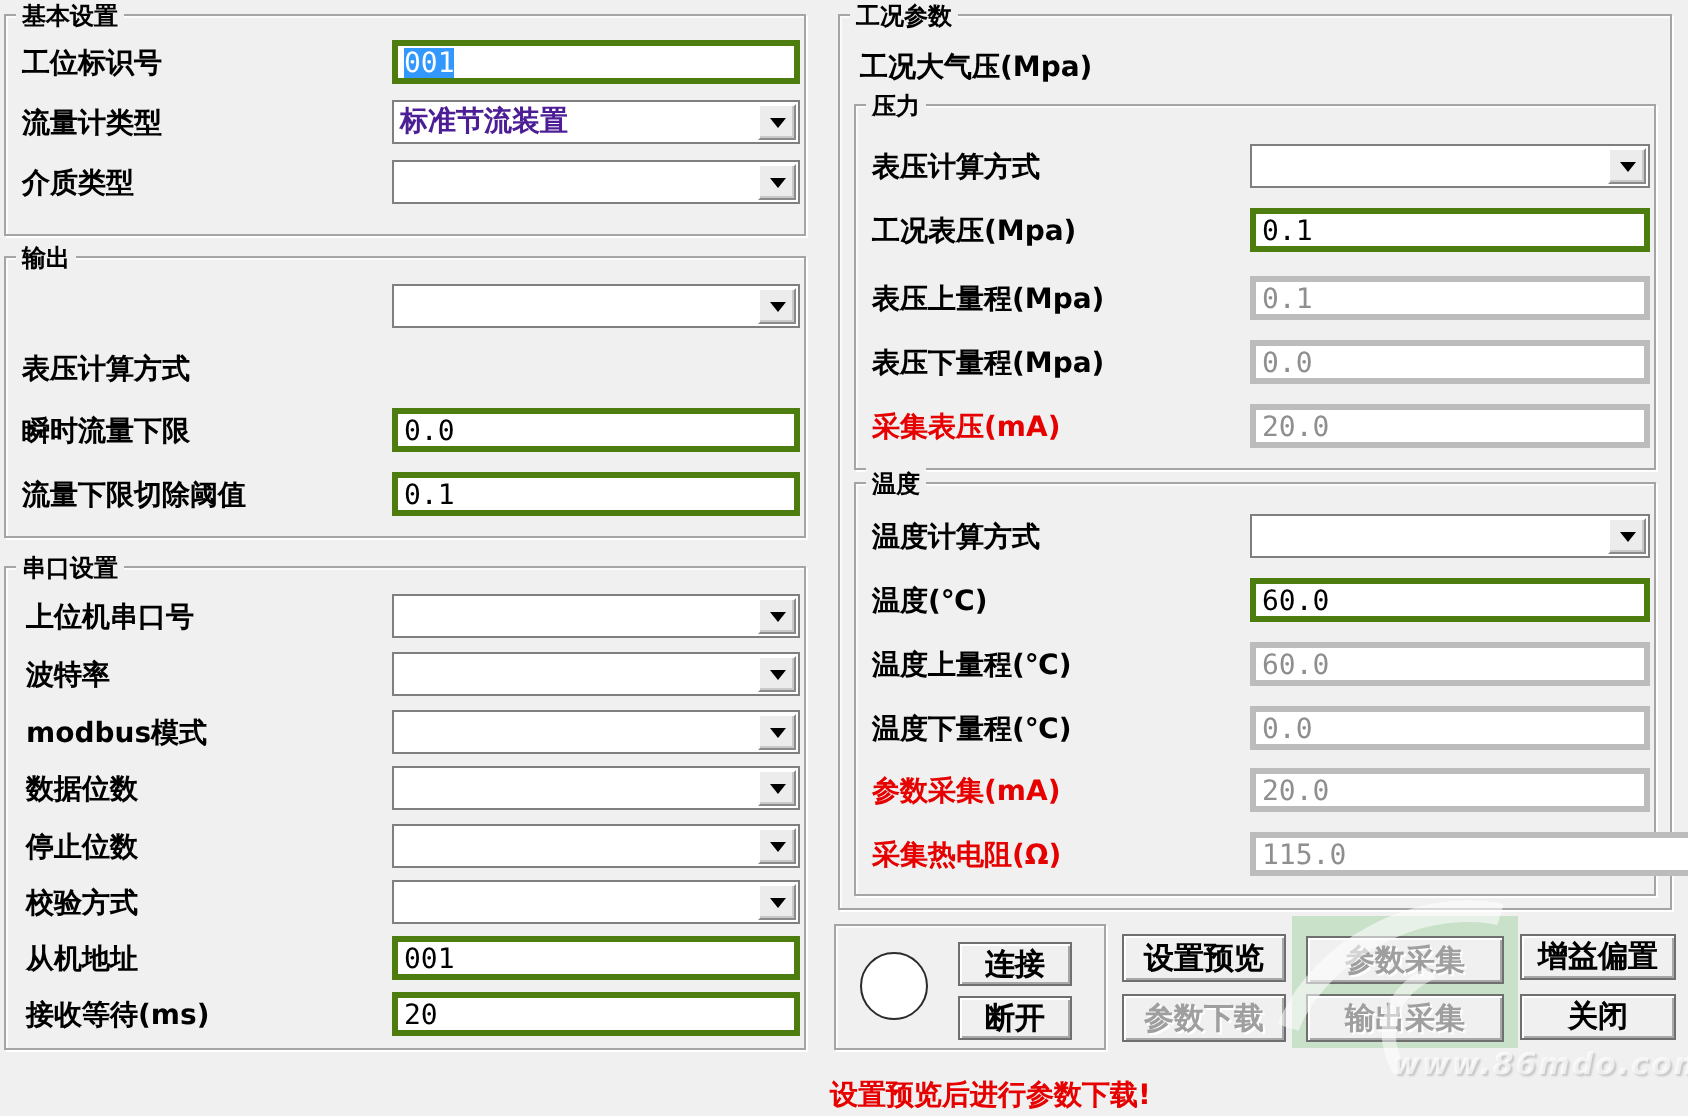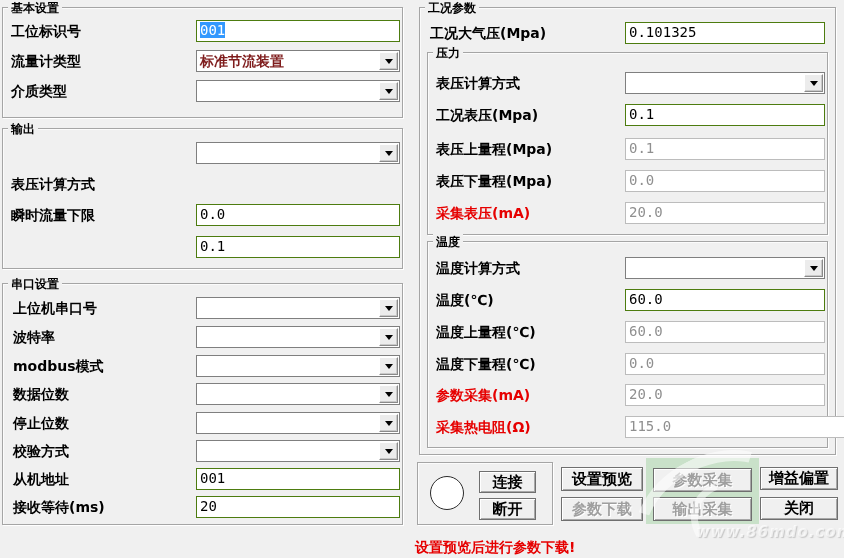--- a/index.html
+++ b/index.html
@@ -4,29 +4,29 @@
 <style>
   html,body{margin:0;padding:0;background:#d8d8d8}
   .screen{position:relative;width:844px;height:558px;background:#f0f0f0;
     font-family:"DejaVu Sans","Liberation Sans",sans-serif;overflow:hidden}
   .group{position:absolute;border:1px solid #a5a5a5;box-sizing:border-box;
     box-shadow:1px 1px 0 #ffffff, inset 1px 1px 0 #fbfbfb}
   .legend{position:absolute;font-size:12px;font-weight:bold;color:#000;
     background:#f0f0f0;padding:0 3px;white-space:nowrap;z-index:3}
   .lbl{position:absolute;font-size:14px;font-weight:bold;color:#000;white-space:nowrap;z-index:2}
   .lbl.red{color:#e60000}
-  .tb{position:absolute;background:#fff;border:1px solid #4d7c0f;height:22px;width:204px;
+  .tb{position:absolute;background:#fff;border:3px solid #4d7c0f;height:22px;width:204px;
     box-sizing:border-box;font-family:"DejaVu Sans Mono","Liberation Mono",monospace;
     font-size:14px;line-height:19px;padding:0 3px;color:#000;overflow:hidden;z-index:2}
   .tb.dis{color:#8f8f8f;border-color:#bcbcbc}
   .sel{background:#3398fe;color:#fff}
   .combo{position:absolute;background:#fff;border:1px solid #7f7f7f;height:22px;width:204px;
     box-sizing:border-box;z-index:2}
   .combo .val{position:absolute;left:3px;top:1px;font-size:14px;font-weight:bold;
-    line-height:18px;white-space:nowrap;color:#7f1d1d}
+    line-height:18px;white-space:nowrap;color:#4c1d95}
   .cbtn{position:absolute;right:1px;top:1px;bottom:1px;width:17px;background:#ececec;
     border:1px solid #fff;border-right-color:#8a8a8a;border-bottom-color:#8a8a8a;
     box-shadow:inset -1px -1px 0 #c9c9c9;display:flex;align-items:center;justify-content:center}
   .arr{width:0;height:0;border:4px solid transparent;border-top:5px solid #000;margin-top:5px}
   .btn{position:absolute;background:#f0f0f0;border:1px solid #6f6f6f;
     box-shadow:inset 1px 1px 0 #ffffff, inset -1px -1px 0 #a8a8a8;
     font-size:15px;font-weight:bold;color:#000;display:flex;align-items:center;
     justify-content:center;box-sizing:border-box;cursor:default;z-index:4;white-space:nowrap}
   .btn.dis{color:#9f9f9f;text-shadow:1px 1px 0 #fff}
   .panel-green{position:absolute;background:#c9e1c9;z-index:3}
@@ -92,20 +92,21 @@
     <span class="cbtn">
         <span class="arr"></span>
       </span>
   </div>
 
   <div class="lbl" style="left:11px;top:176px">表压计算方式</div>
 
   <div class="lbl" style="left:11px;top:207px">瞬时流量下限</div>
   <div class="tb" style="left:196px;top:204px"><span>0.0</span></div>
 
+  <div class="lbl" style="left:11px;top:239px">流量下限切除阈值</div>
   <div class="tb" style="left:196px;top:236px"><span>0.1</span></div>
 
   <div class="lbl" style="left:13px;top:300px">上位机串口号</div>
   <div class="combo" style="left:196px;top:297px">
     <span class="val"></span>
     <span class="cbtn">
         <span class="arr"></span>
       </span>
   </div>
 
@@ -149,21 +150,20 @@
       </span>
   </div>
 
   <div class="lbl" style="left:13px;top:471px">从机地址</div>
   <div class="tb" style="left:196px;top:468px"><span>001</span></div>
 
   <div class="lbl" style="left:13px;top:499px">接收等待(ms)</div>
   <div class="tb" style="left:196px;top:496px"><span>20</span></div>
 
   <div class="lbl" style="left:430px;top:25px">工况大气压(Mpa)</div>
-  <div class="tb" style="left:625px;top:22px;width:200px"><span>0.101325</span></div>
 
   <div class="lbl" style="left:436px;top:75px">表压计算方式</div>
   <div class="combo" style="left:625px;top:72px;width:200px">
     <span class="val"></span>
     <span class="cbtn">
         <span class="arr"></span>
       </span>
   </div>
 
   <div class="lbl" style="left:436px;top:107px">工况表压(Mpa)</div>

